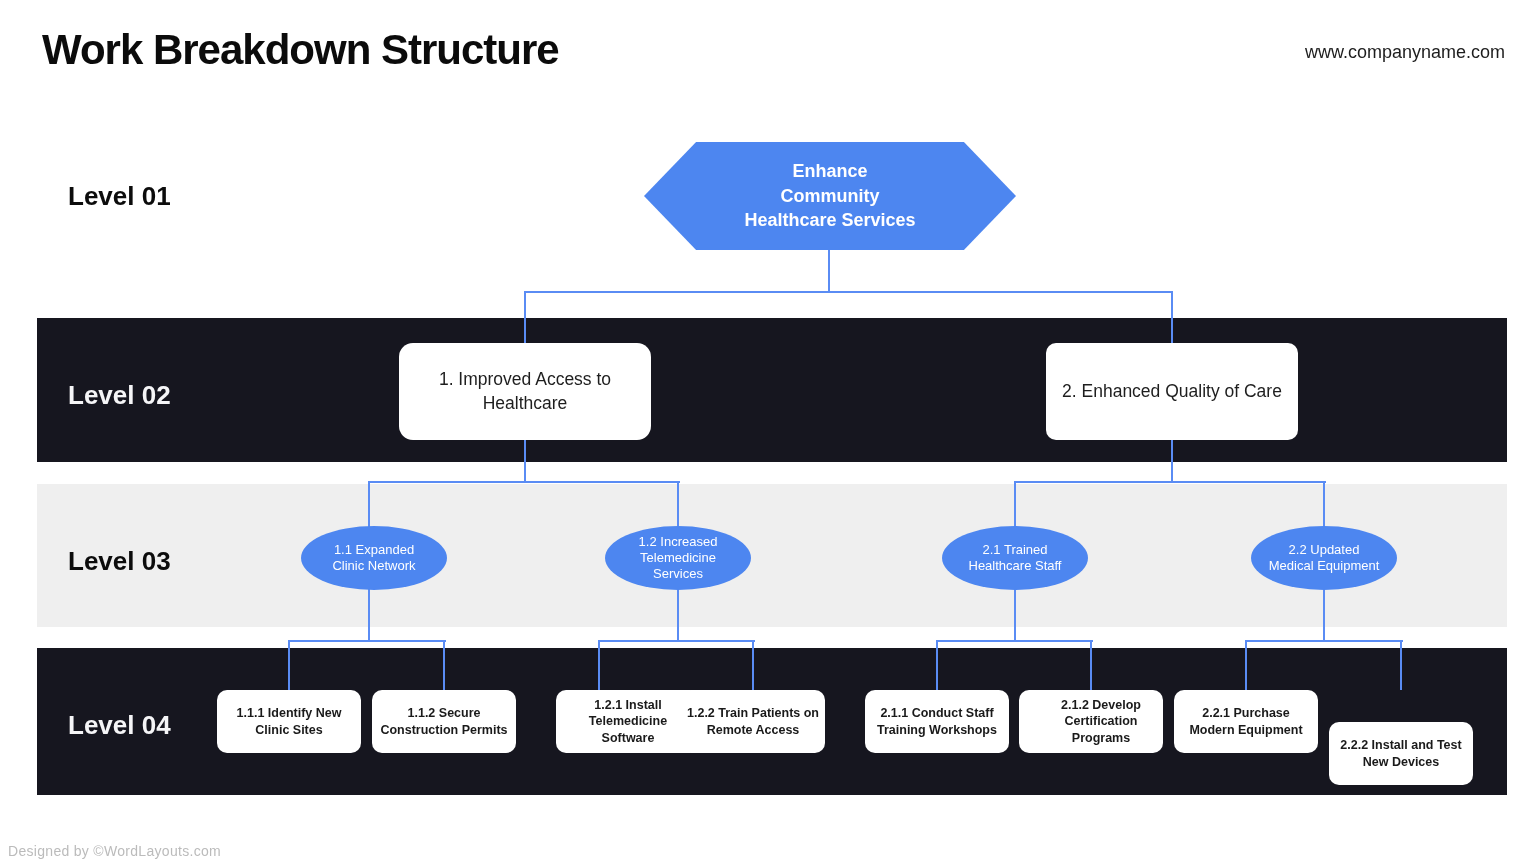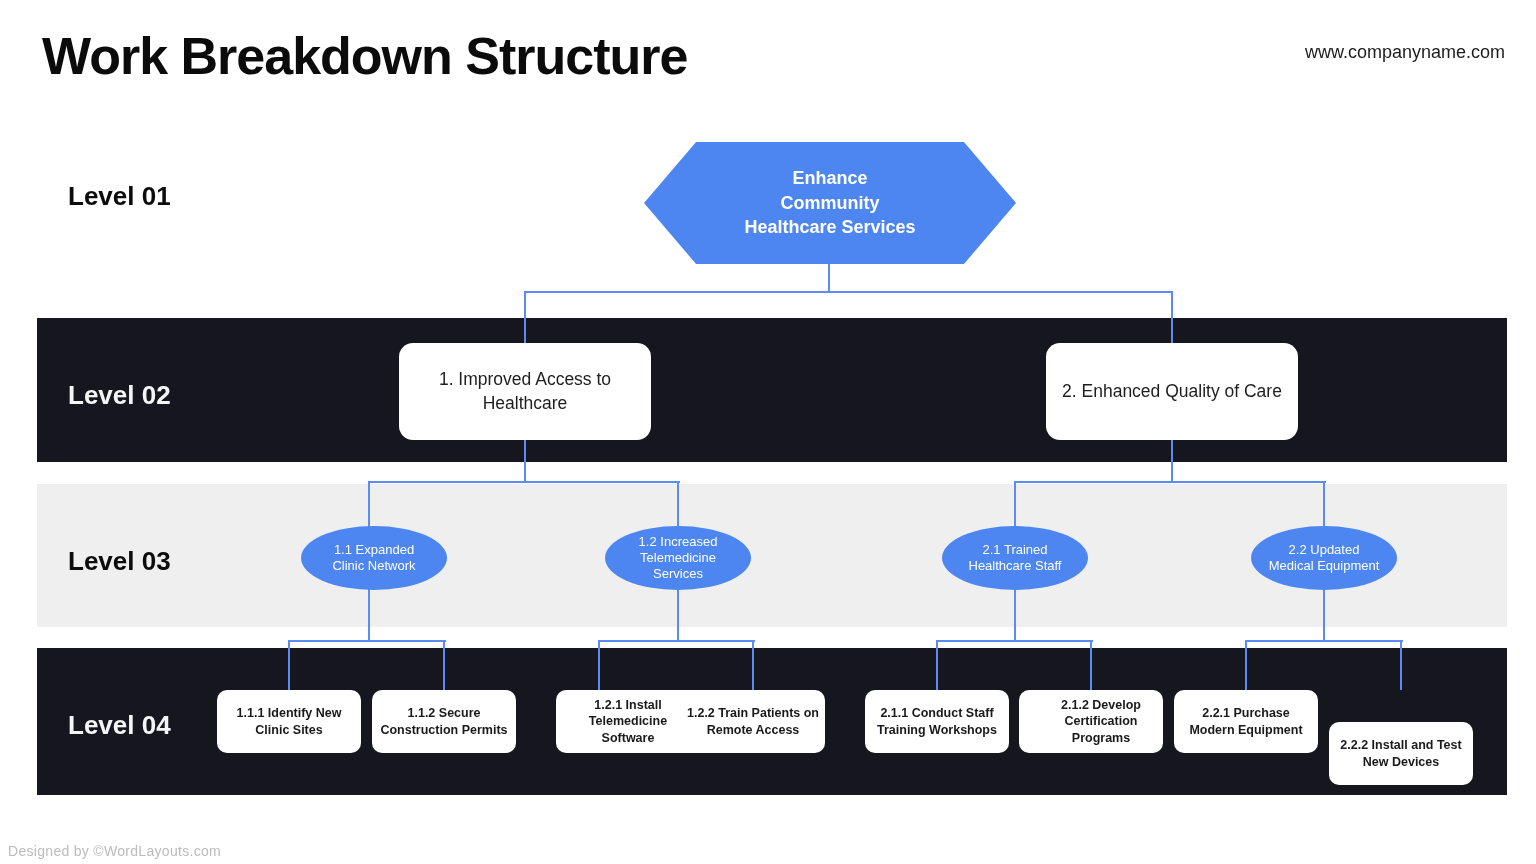--- a/index.html
+++ b/index.html
@@ -14,21 +14,21 @@
     height: 864px;
     background: #ffffff;
     overflow: hidden;
   }
 
   
   .title {
     position: absolute;
     left: 42px;
     top: 26px;
-    font-size: 52px;
+    font-size: 42px;
     font-weight: bold;
     letter-spacing: -1px;
     color: #0b0b0b;
     white-space: nowrap;
   }
   .website {
     position: absolute;
     right: 31px;
     top: 42px;
     font-size: 18px;
@@ -73,21 +73,21 @@
   }
   .cv { width: 2px; }
   .ch { height: 2px; }
 
   
   .hexagon {
     position: absolute;
     left: 644px;
     top: 142px;
     width: 372px;
-    height: 122px;
+    height: 108px;
     background: #4d86f0;
     clip-path: polygon(0% 50%, 14% 0%, 86% 0%, 100% 50%, 86% 100%, 14% 100%);
     display: flex;
     align-items: center;
     justify-content: center;
     text-align: center;
     color: #ffffff;
     font-size: 18px;
     font-weight: bold;
     line-height: 1.38;
@@ -107,21 +107,21 @@
     justify-content: center;
     text-align: center;
     color: #1e1e1e;
     font-size: 17.5px;
     line-height: 1.35;
     padding: 0 14px;
     box-sizing: border-box;
     z-index: 2;
   }
   .l2-box.b1 { left: 399px; }
-  .l2-box.b2 { left: 1046px; }
+  .l2-box.b2 { left: 1046px; border-radius: 10px; }
 
   .ellipse {
     position: absolute;
     top: 526px;
     width: 146px;
     height: 64px;
     background: #4d86f0;
     border-radius: 50%;
     display: flex;
     align-items: center;

